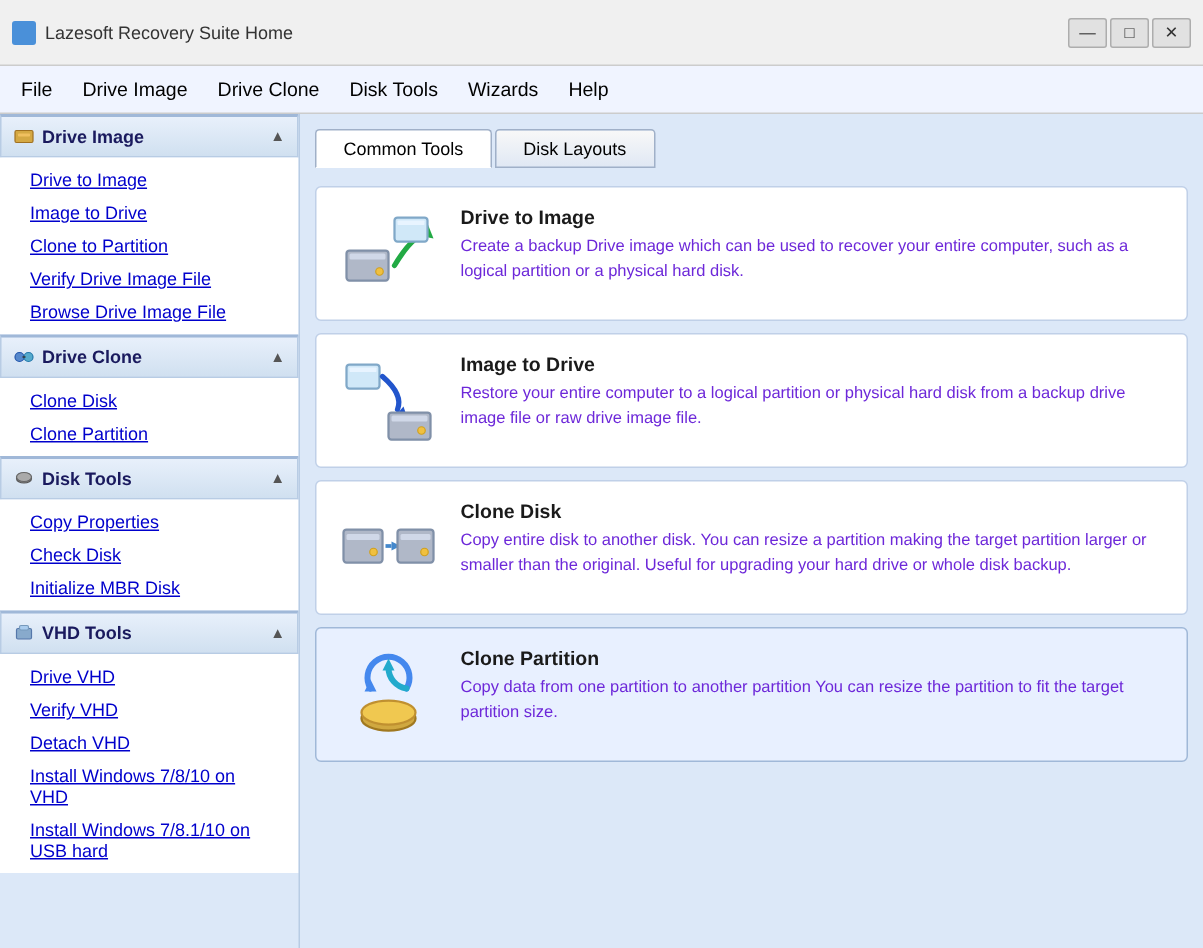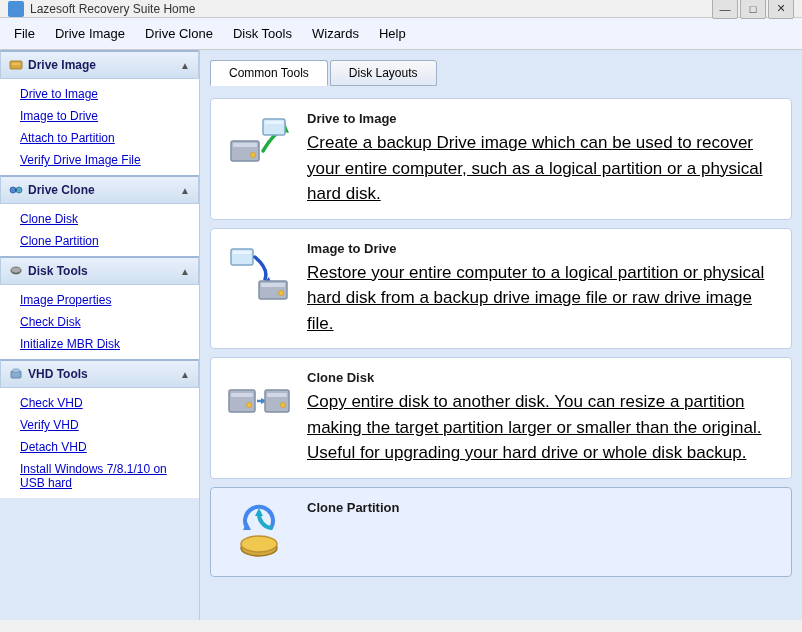--- a/index.html
+++ b/index.html
@@ -7,21 +7,21 @@
       font-family: 'Segoe UI', Tahoma, Geneva, Verdana, sans-serif;
       font-size: 12px;
       background: #f0f0f0;
       width: 802px;
       height: 632px;
       overflow: hidden;
     }
     
     .title-bar {
       background: #f0f0f0;
-      height: 18px;
+      height: 44px;
       display: flex;
       align-items: center;
       padding: 0 8px;
       border-bottom: 1px solid #ccc;
       user-select: none;
     }
     .title-bar-icon {
       width: 16px; height: 16px;
       background: #4a90d9;
       border-radius: 2px;
@@ -185,24 +185,23 @@
     .card-text {
       flex: 1;
     }
     .card-title {
       font-weight: bold;
       font-size: 13px;
       color: #1a1a1a;
       margin-bottom: 4px;
     }
     .card-desc {
-      font-size: 17px;
-      color: #000000;
+      font-size: 11px;
+      color: #6d28d9;
       line-height: 1.5;
-      text-decoration: underline;
     }
 
     
     svg { overflow: visible; }
   </style>
 </head>
 <body>
 
 <div class="title-bar">
   <div class="title-bar-icon"></div>
@@ -235,22 +234,23 @@
             <rect x="3" y="5" width="8" height="2" fill="#f0c060" rx="0.5"></rect>
           </svg>
         </span>
         <span>Drive Image</span>
       </div>
       <span class="chevron">▲</span>
     </div>
     <div class="sidebar-items">
       <a class="sidebar-link">Drive to Image</a>
       <a class="sidebar-link">Image to Drive</a>
-      <a class="sidebar-link">Attach to Partition</a>
+      <a class="sidebar-link">Clone to Partition</a>
       <a class="sidebar-link">Verify Drive Image File</a>
+      <a class="sidebar-link">Browse Drive Image File</a>
     </div>
 
     <div class="sidebar-section-header">
       <div class="sidebar-section-header-title">
         <span class="section-icon">
           <svg width="14" height="14" viewBox="0 0 14 14">
             <circle cx="4" cy="7" r="3" fill="#5588cc" stroke="#2255aa" stroke-width="0.8"></circle>
             <circle cx="10" cy="7" r="3" fill="#55aacc" stroke="#2277aa" stroke-width="0.8"></circle>
             <path d="M6 7 L8 7" stroke="#333" stroke-width="1" marker-end="url(#arr)"></path>
           </svg>
@@ -270,41 +270,42 @@
           <svg width="14" height="14" viewBox="0 0 14 14">
             <ellipse cx="7" cy="7" rx="5" ry="3" fill="#888" stroke="#555" stroke-width="0.8"></ellipse>
             <ellipse cx="7" cy="6" rx="5" ry="3" fill="#aaa" stroke="#666" stroke-width="0.8"></ellipse>
           </svg>
         </span>
         <span>Disk Tools</span>
       </div>
       <span class="chevron">▲</span>
     </div>
     <div class="sidebar-items">
-      <a class="sidebar-link">Image Properties</a>
+      <a class="sidebar-link">Copy Properties</a>
       <a class="sidebar-link">Check Disk</a>
       <a class="sidebar-link">Initialize MBR Disk</a>
     </div>
 
     <div class="sidebar-section-header">
       <div class="sidebar-section-header-title">
         <span class="section-icon">
           <svg width="14" height="14" viewBox="0 0 14 14">
             <rect x="2" y="4" width="10" height="7" rx="1" fill="#88aacc" stroke="#5577aa" stroke-width="0.8"></rect>
             <rect x="4" y="2" width="6" height="3" rx="1" fill="#aaccee" stroke="#7799bb" stroke-width="0.8"></rect>
           </svg>
         </span>
         <span>VHD Tools</span>
       </div>
       <span class="chevron">▲</span>
     </div>
     <div class="sidebar-items">
-      <a class="sidebar-link">Check VHD</a>
+      <a class="sidebar-link">Drive VHD</a>
       <a class="sidebar-link">Verify VHD</a>
       <a class="sidebar-link">Detach VHD</a>
+      <a class="sidebar-link">Install Windows 7/8/10 on VHD</a>
       <a class="sidebar-link">Install Windows 7/8.1/10 on USB hard</a>
     </div>
 
   </div>
 
   <div class="content-area">
 
     <div class="tab-bar">
       <div class="tab active">Common Tools</div>
       <div class="tab">Disk Layouts</div>
@@ -391,17 +392,20 @@
           <path d="M20 28 A14 14 0 1 1 44 28" stroke="#4488ee" stroke-width="4" fill="none" stroke-linecap="round"></path>
           <polygon points="20,22 16,30 24,30" fill="#4488ee"></polygon>
 
           <path d="M44 28 A14 14 0 0 1 32 14" stroke="#22aacc" stroke-width="4" fill="none" stroke-linecap="round"></path>
 
           <polygon points="32,8 28,16 36,16" fill="#22aacc"></polygon>
         </svg>
       </div>
       <div class="card-text">
         <div class="card-title">Clone Partition</div>
+        <div class="card-desc">Copy data from one partition to another partition
+You can resize the partition to fit the target
+partition size.</div>
       </div>
     </div>
 
   </div>
 </div>
 
 </body></html>

